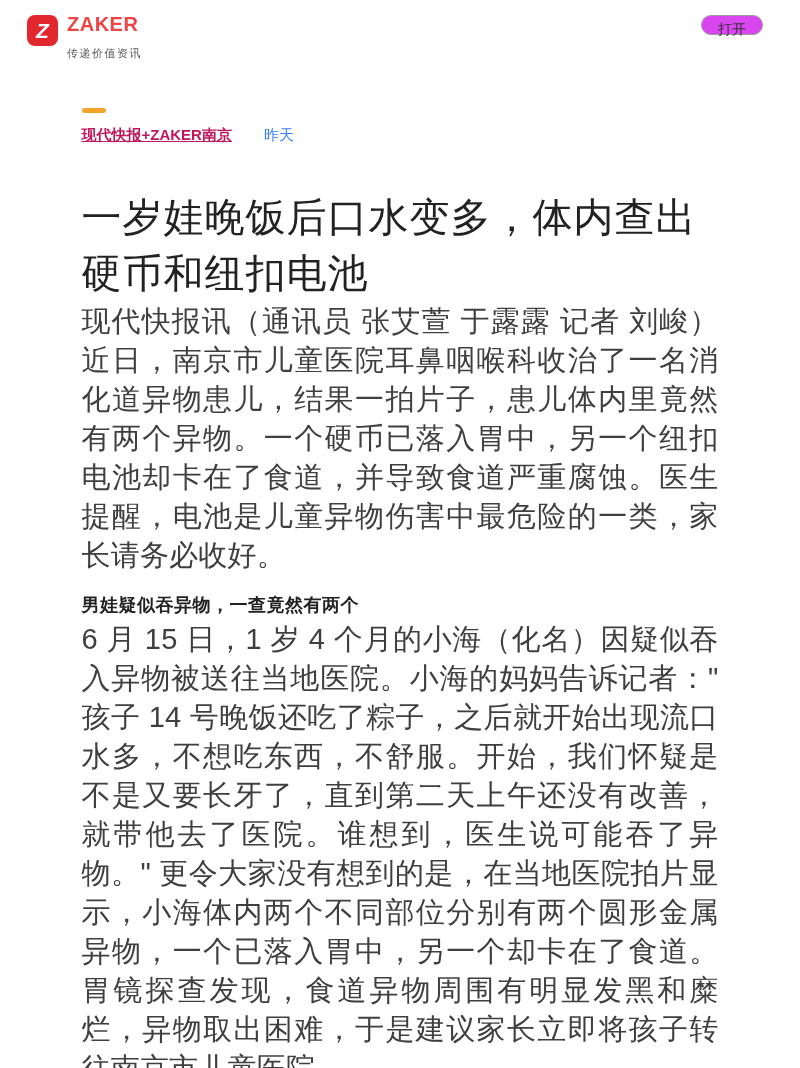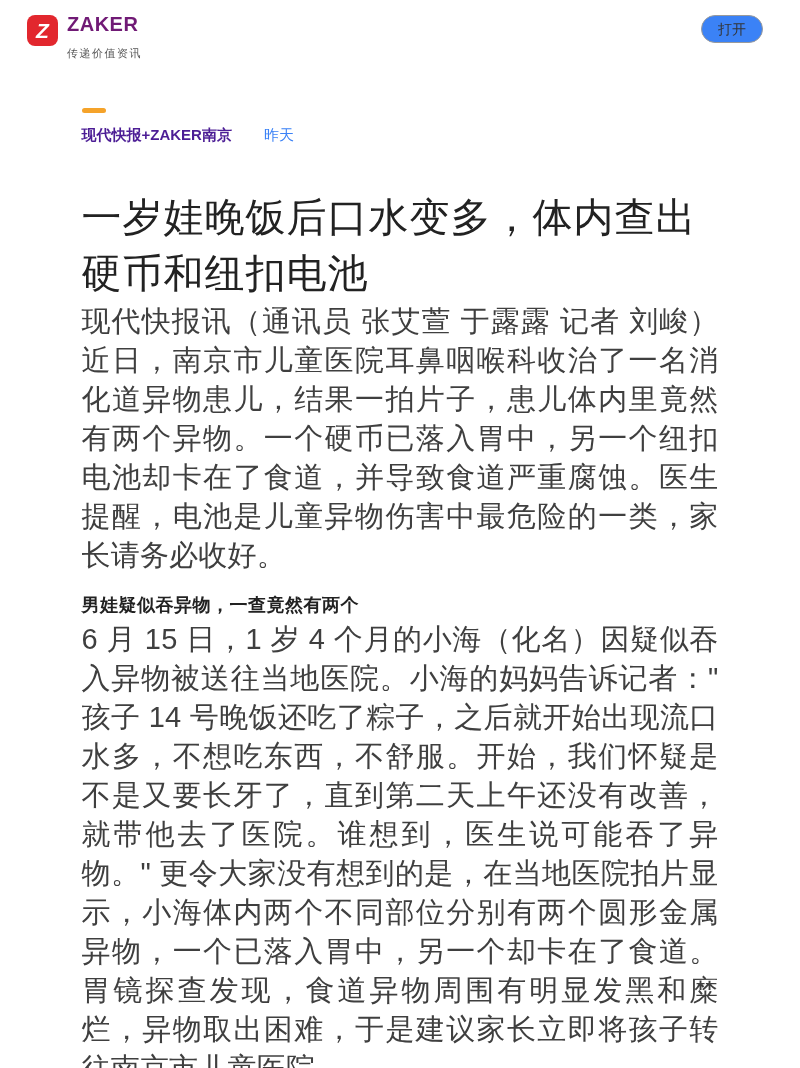--- a/index.html
+++ b/index.html
@@ -17,37 +17,37 @@
     padding: 13px 37px 0 27px; height: 52px;
   }
   .logo-group { display: flex; align-items: flex-start; gap: 9px; cursor: pointer; }
   .logo-badge {
     width: 31px; height: 31px; margin-top: 2px;
     background: #e2272e; border-radius: 8px;
     color: #fff; font-weight: 800; font-size: 21px; line-height: 1;
     display: flex; align-items: center; justify-content: center;
     font-style: italic;
   }
-  .brand-name { font-size: 20px; font-weight: 700; color: #701a75; letter-spacing: 0.5px; line-height: 22px; }
+  .brand-name { font-size: 20px; font-weight: 700; color: #ef4444; letter-spacing: 0.5px; line-height: 22px; }
   .brand-tagline { font-size: 11px; color: #565656; letter-spacing: 1.5px; margin-top: 11px; }
   .open-btn {
-    min-width: 62px; height: 28px; margin-top: 2px; padding: 0 14px;
-    border: 1px solid #9a9a9a; border-radius: 14px; background: #3b82f6;
+    min-width: 62px; height: 20px; margin-top: 2px; padding: 0 14px;
+    border: 1px solid #9a9a9a; border-radius: 14px; background: #d946ef;
     color: #333; font-size: 14px; line-height: 26px; text-align: center;
     font-family: inherit; cursor: pointer;
   }
 
   
   .article { width: 637px; margin: 0 auto; }
   .accent-dash {
     width: 24px; height: 5px; border-radius: 2.5px;
     background: #f5a32a; margin-top: 56px;
   }
   .meta-row { margin-top: 13px; font-size: 15px; line-height: 18px; }
-  .meta-source { font-weight: 700; color: #4c1d95; }
+  .meta-source { font-weight: 700; color: #be185d; text-decoration: underline; }
   .meta-time { color: #3b82f6; margin-left: 28px; }
 
   .article-title {
     font-family: "Liberation Serif", "DejaVu Serif", serif;
     font-size: 40px; line-height: 56px; letter-spacing: 1px;
     color: #222; font-weight: 400; margin: 46px 0 0;
   }
 
   .article p {
     font-size: 29px; line-height: 39px; color: #3f3f3f;

